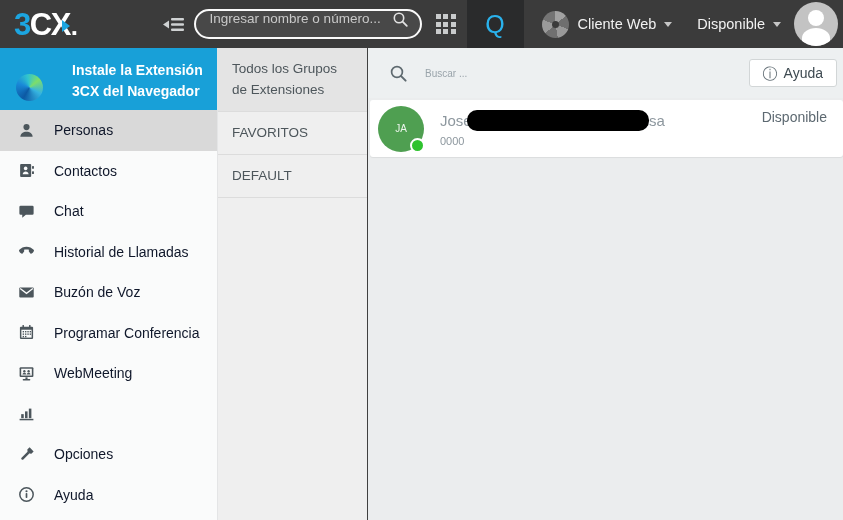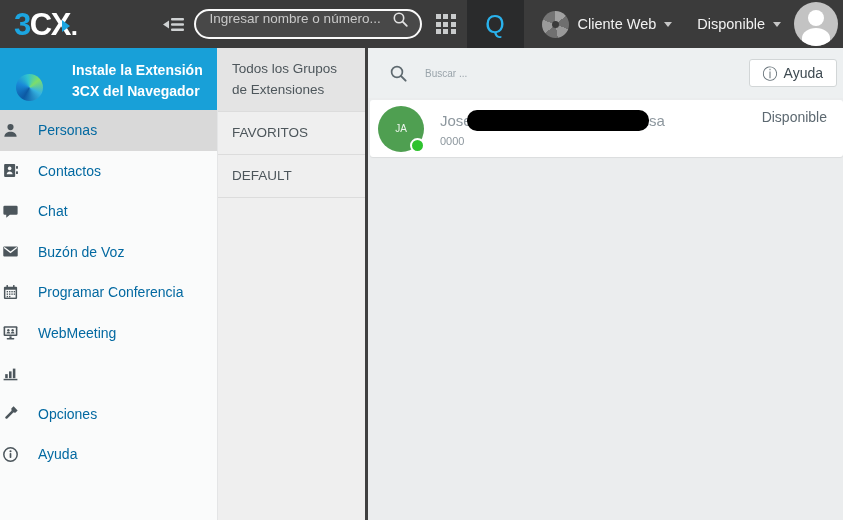--- a/index.html
+++ b/index.html
@@ -39,25 +39,25 @@
   .tb-avatar::after { content:""; position:absolute; top:26px; left:50%; transform:translateX(-50%); width:28px; height:20px; border-radius:50% 50% 0 0; background:#fff; }
 
   
   .content { display:flex; height:472px; }
 
   .sidebar { width:218px; flex:none; background:#fafbfb; border-right:1px solid #e4e5e6; }
   .banner { display:flex; align-items:flex-end; gap:29px; background:#18a0d8; padding:9px 10px 9px 16px; min-height:62px; cursor:pointer; }
   .edge-icon { width:27px; height:27px; border-radius:50%; flex:none;
     background:conic-gradient(from 210deg,#0c59a4,#1989d8 80deg,#30c4cf 140deg,#7ede6a 200deg,#35b3e0 270deg,#0c59a4); }
   .banner-text { color:#fff; font-size:14px; font-weight:600; line-height:1.45; width:162px; }
-  .nav-item { display:flex; align-items:center; height:40.5px; padding-left:2px; gap:19px; cursor:pointer; color:#0369a1; font-size:14px; }
+  .nav-item { display:flex; align-items:center; height:40.5px; padding-left:18px; gap:19px; cursor:pointer; color:#0f172a; font-size:14px; }
   .nav-item.selected { background:#d9d9d9; }
   .nav-item svg { width:17px; height:17px; flex:none; }
 
-  .groups { width:150px; flex:none; background:#efefef; border-right:3px solid #404040; }
+  .groups { width:150px; flex:none; background:#efefef; border-right:1px solid #404040; }
   .group-item { padding:11px 12px 10px 14px; font-size:13.5px; color:#4d565b; border-bottom:1px solid #dcdcdc; line-height:1.55; cursor:pointer; }
   .group-item.selected { background:#e4e4e4; }
 
   .main { flex:1; background:#ebedee; display:flex; flex-direction:column; min-width:0; }
   .main-header { height:50px; flex:none; background:#edf0f1; display:flex; align-items:center; padding:0 6px 0 21px; }
   .main-search { flex:1; min-width:0; margin-left:17px; background:transparent; border:none; outline:none; font-size:10px; color:#4b565e; font-family:inherit; }
   .main-search::placeholder { color:#9aa4ab; }
   .help-btn { display:flex; align-items:center; gap:6px; background:#fff; border:1px solid #d2d6d7; border-radius:3px; padding:5px 13px; font-size:14px; color:#3e4a51; cursor:pointer; font-family:inherit; }
   .help-btn .info-glyph { font-size:15px; color:#68737a; line-height:1; }
 
@@ -164,20 +164,26 @@
         <span>Contactos</span>
       </div>
 
       <div class="nav-item">
         <svg viewBox="0 0 16 16">
             <path fill="#4c565c" d="M2.5 2.6h11a1.2 1.2 0 0 1 1.2 1.2v6a1.2 1.2 0 0 1-1.2 1.2H7.4L4 13.9v-2.9H2.5a1.2 1.2 0 0 1-1.2-1.2v-6a1.2 1.2 0 0 1 1.2-1.2z"></path>
           </svg>
         <span>Chat</span>
       </div>
 
+      <div class="nav-item">
+        <svg viewBox="0 0 16 16">
+            <path fill="#4c565c" d="M2.1 9.1C1.2 8.2.8 7.3 1 6.6 2.9 4.6 5.4 3.5 8 3.5s5.1 1.1 7 3.1c.2.7-.2 1.6-1.1 2.5-.7.7-1.5 1-2 .9L10.2 8c-.1-.5 0-1.1.2-1.6-1.6-.5-3.2-.5-4.8 0 .2.5.3 1.1.2 1.6L4.1 10c-.5.1-1.3-.2-2-.9z"></path>
+          </svg>
+        <span>Historial de Llamadas</span>
+      </div>
 
       <div class="nav-item">
         <svg viewBox="0 0 16 16">
             <rect x="1.2" y="3.2" width="13.6" height="9.6" rx="1" fill="#4c565c"></rect>
             <path d="M2 4.2l6 4.6 6-4.6" stroke="#fafbfb" stroke-width="1.2" fill="none"></path>
           </svg>
         <span>Buzón de Voz</span>
       </div>
 
       <div class="nav-item">

